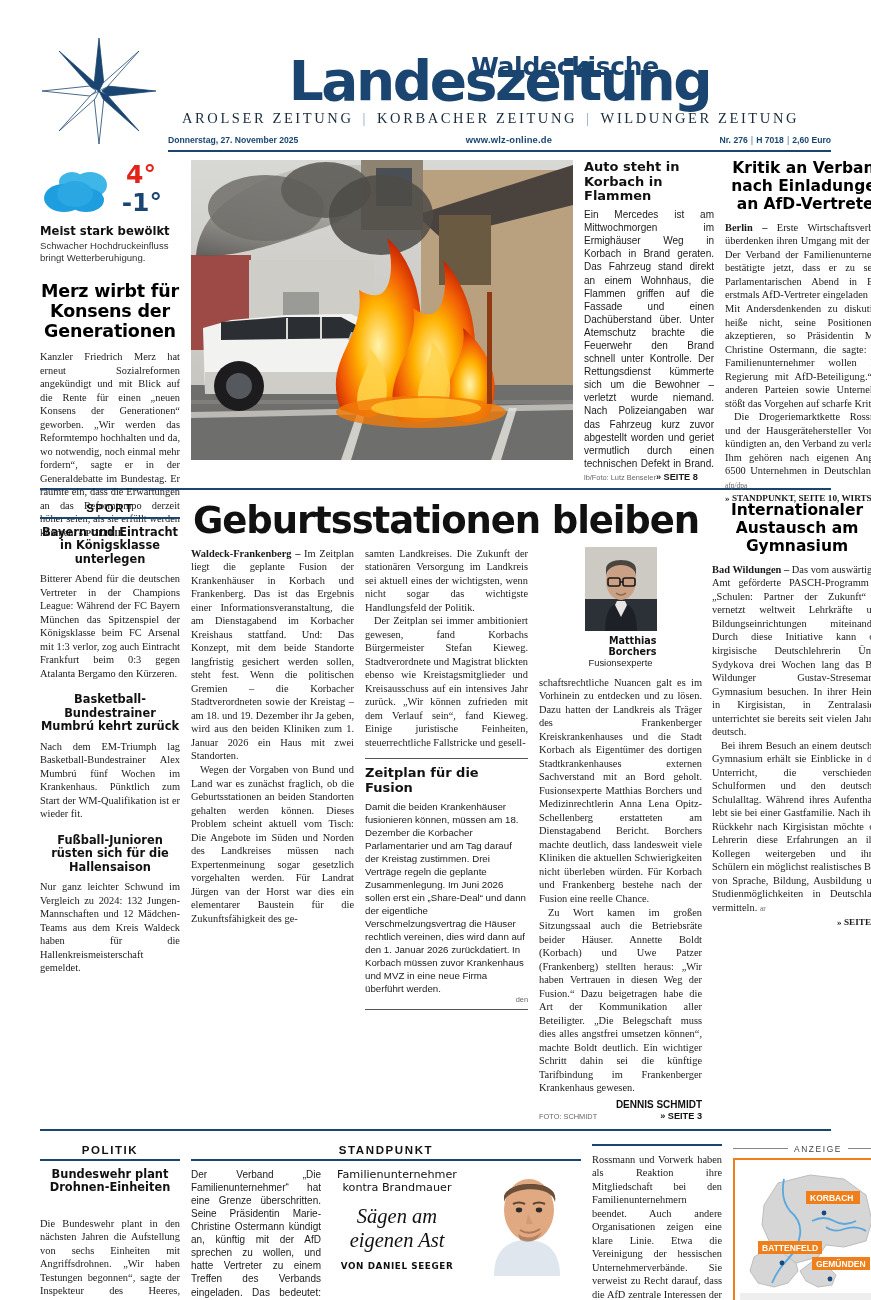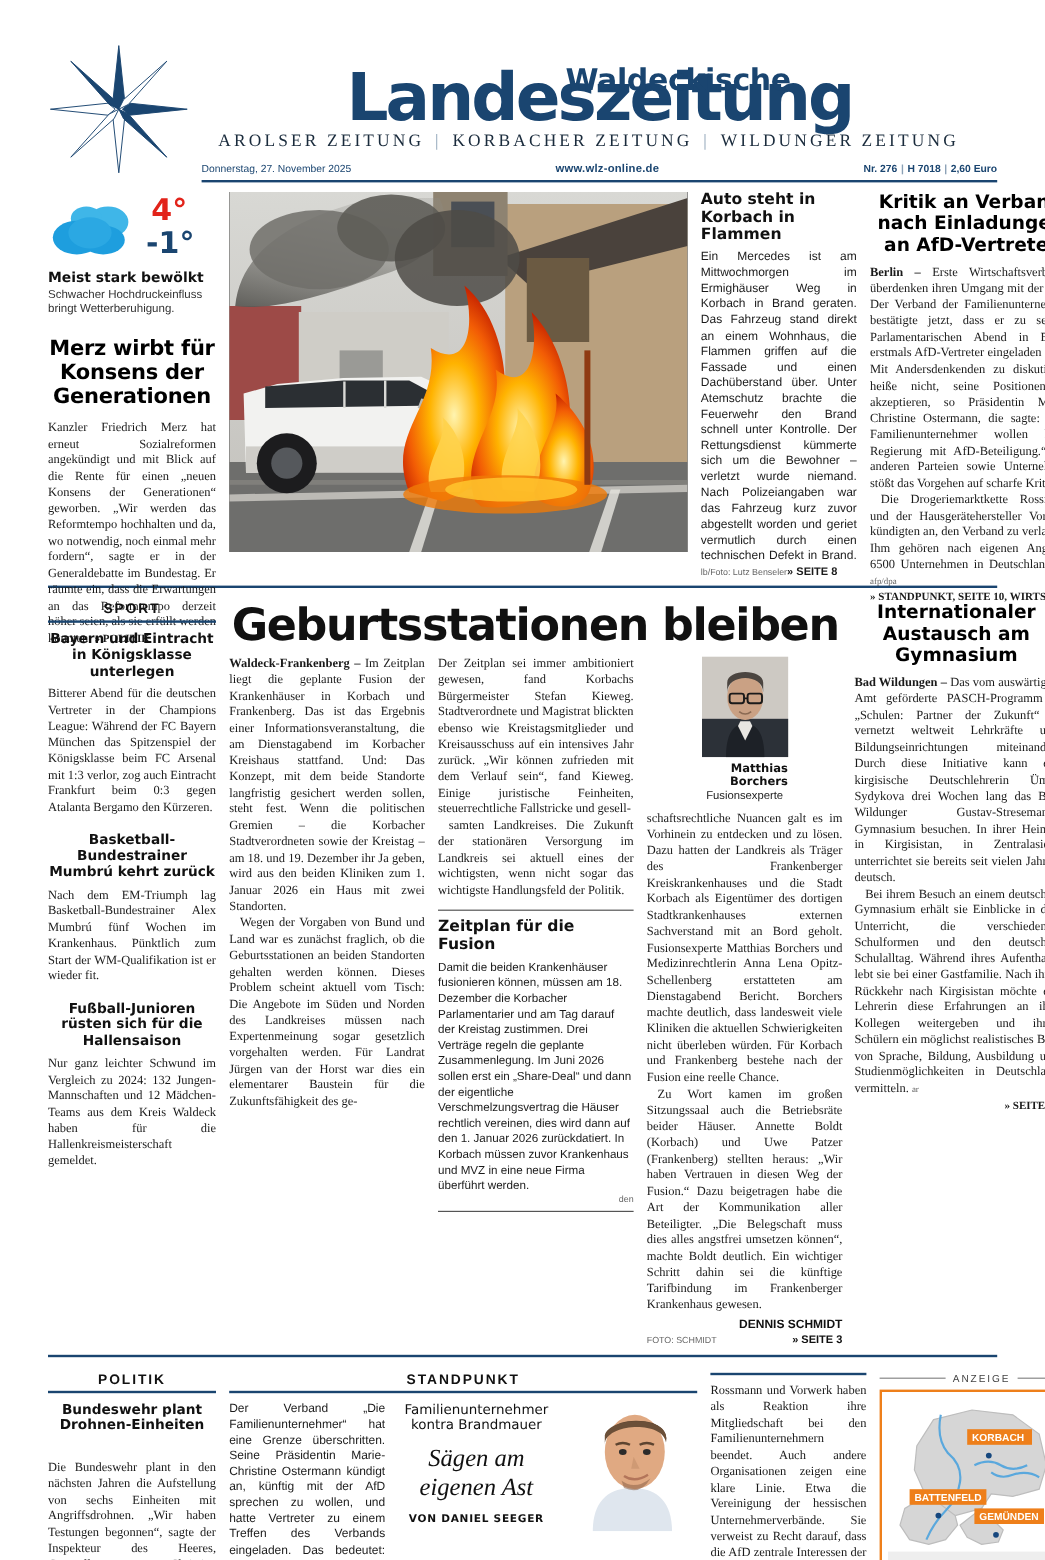--- a/index.html
+++ b/index.html
@@ -32,21 +32,21 @@
     font-family: "Liberation Serif", serif;
     font-size:14.5px; letter-spacing:2.6px; color:#1a2b3c;
     text-align:center; margin-top:3px; padding-right:18px;
   }
   .mh-editions span.sep { color:#8aa0b5; padding:0 9px; font-weight:300;}
   .mh-foot {
     display:flex; justify-content:space-between; align-items:baseline;
     font-size:8.6px; color:#1a4570; font-weight:700; margin-top:7px;
     border-bottom:2.4px solid #1a4570; padding-bottom:5px;
   }
-  .mh-foot .date { font-weight:400;text-align:center; }
+  .mh-foot .date { font-weight:700;text-align:center; }
   .mh-foot .url { font-size:9.4px; letter-spacing:0.2px; }
   .mh-foot .price { font-weight:700; }
   .mh-foot .price i { font-style:normal; color:#8aa0b5; padding:0 3px; }
 
   
   .rule-blue { border-top:2.2px solid #1a4570; }
 
   .sect-label {
     text-align:center; font-weight:700; font-size:11.5px;
     letter-spacing:1.6px; color:#111; padding-bottom:3px;
@@ -332,22 +332,22 @@
       <div class="main-cols">
         <div class="mc">
           <div class="body-serif">
             <p><span class="dateline">Waldeck-Frankenberg – </span><span>Im Zeitplan liegt die geplante Fusion der Krankenhäuser in Korbach und Frankenberg. Das ist das Ergebnis einer Informationsveranstaltung, die am Dienstagabend im Korbacher Kreishaus stattfand. Und: Das Konzept, mit dem beide Standorte langfristig gesichert werden sollen, steht fest. Wenn die politischen Gremien – die Korbacher Stadtverordneten sowie der Kreistag – am 18. und 19. Dezember ihr Ja geben, wird aus den beiden Kliniken zum 1. Januar 2026 ein Haus mit zwei Standorten.</span></p>
             <p>Wegen der Vorgaben von Bund und Land war es zunächst fraglich, ob die Geburtsstationen an beiden Standorten gehalten werden können. Dieses Problem scheint aktuell vom Tisch: Die Angebote im Süden und Norden des Landkreises müssen nach Expertenmeinung sogar gesetzlich vorgehalten werden. Für Landrat Jürgen van der Horst war dies ein elementarer Baustein für die Zukunftsfähigkeit des ge-</p>
           </div>
         </div>
 
         <div class="mc">
           <div class="body-serif">
+            <p>samten Landkreises. Die Zukunft der stationären Versorgung im Landkreis sei aktuell eines der wichtigsten, wenn nicht sogar das wichtigste Handlungsfeld der Politik.</p>
             <p>Der Zeitplan sei immer ambitioniert gewesen, fand Korbachs Bürgermeister Stefan Kieweg. Stadtverordnete und Magistrat blickten ebenso wie Kreistagsmitglieder und Kreisausschuss auf ein intensives Jahr zurück. „Wir können zufrieden mit dem Verlauf sein“, fand Kieweg. Einige juristische Feinheiten, steuerrechtliche Fallstricke und gesell-</p>
-            <p>samten Landkreises. Die Zukunft der stationären Versorgung im Landkreis sei aktuell eines der wichtigsten, wenn nicht sogar das wichtigste Handlungsfeld der Politik.</p>
           </div>
           <div class="infobox">
             <h4>Zeitplan für die Fusion</h4>
             <div class="body-sans">
                 <p>Damit die beiden Krankenhäuser fusionieren können, müssen am 18. Dezember die Korbacher Parlamentarier und am Tag darauf der Kreistag zustimmen. Drei Verträge regeln die geplante Zusammenlegung. Im Juni 2026 sollen erst ein „Share-Deal“ und dann der eigentliche Verschmelzungsvertrag die Häuser rechtlich vereinen, dies wird dann auf den 1. Januar 2026 zurückdatiert. In Korbach müssen zuvor Krankenhaus und MVZ in eine neue Firma überführt werden.</p>
               </div>
             <div style="text-align:right;" class="credit">den</div>
             <div class="infobox-end"></div>
           </div>
         </div>

